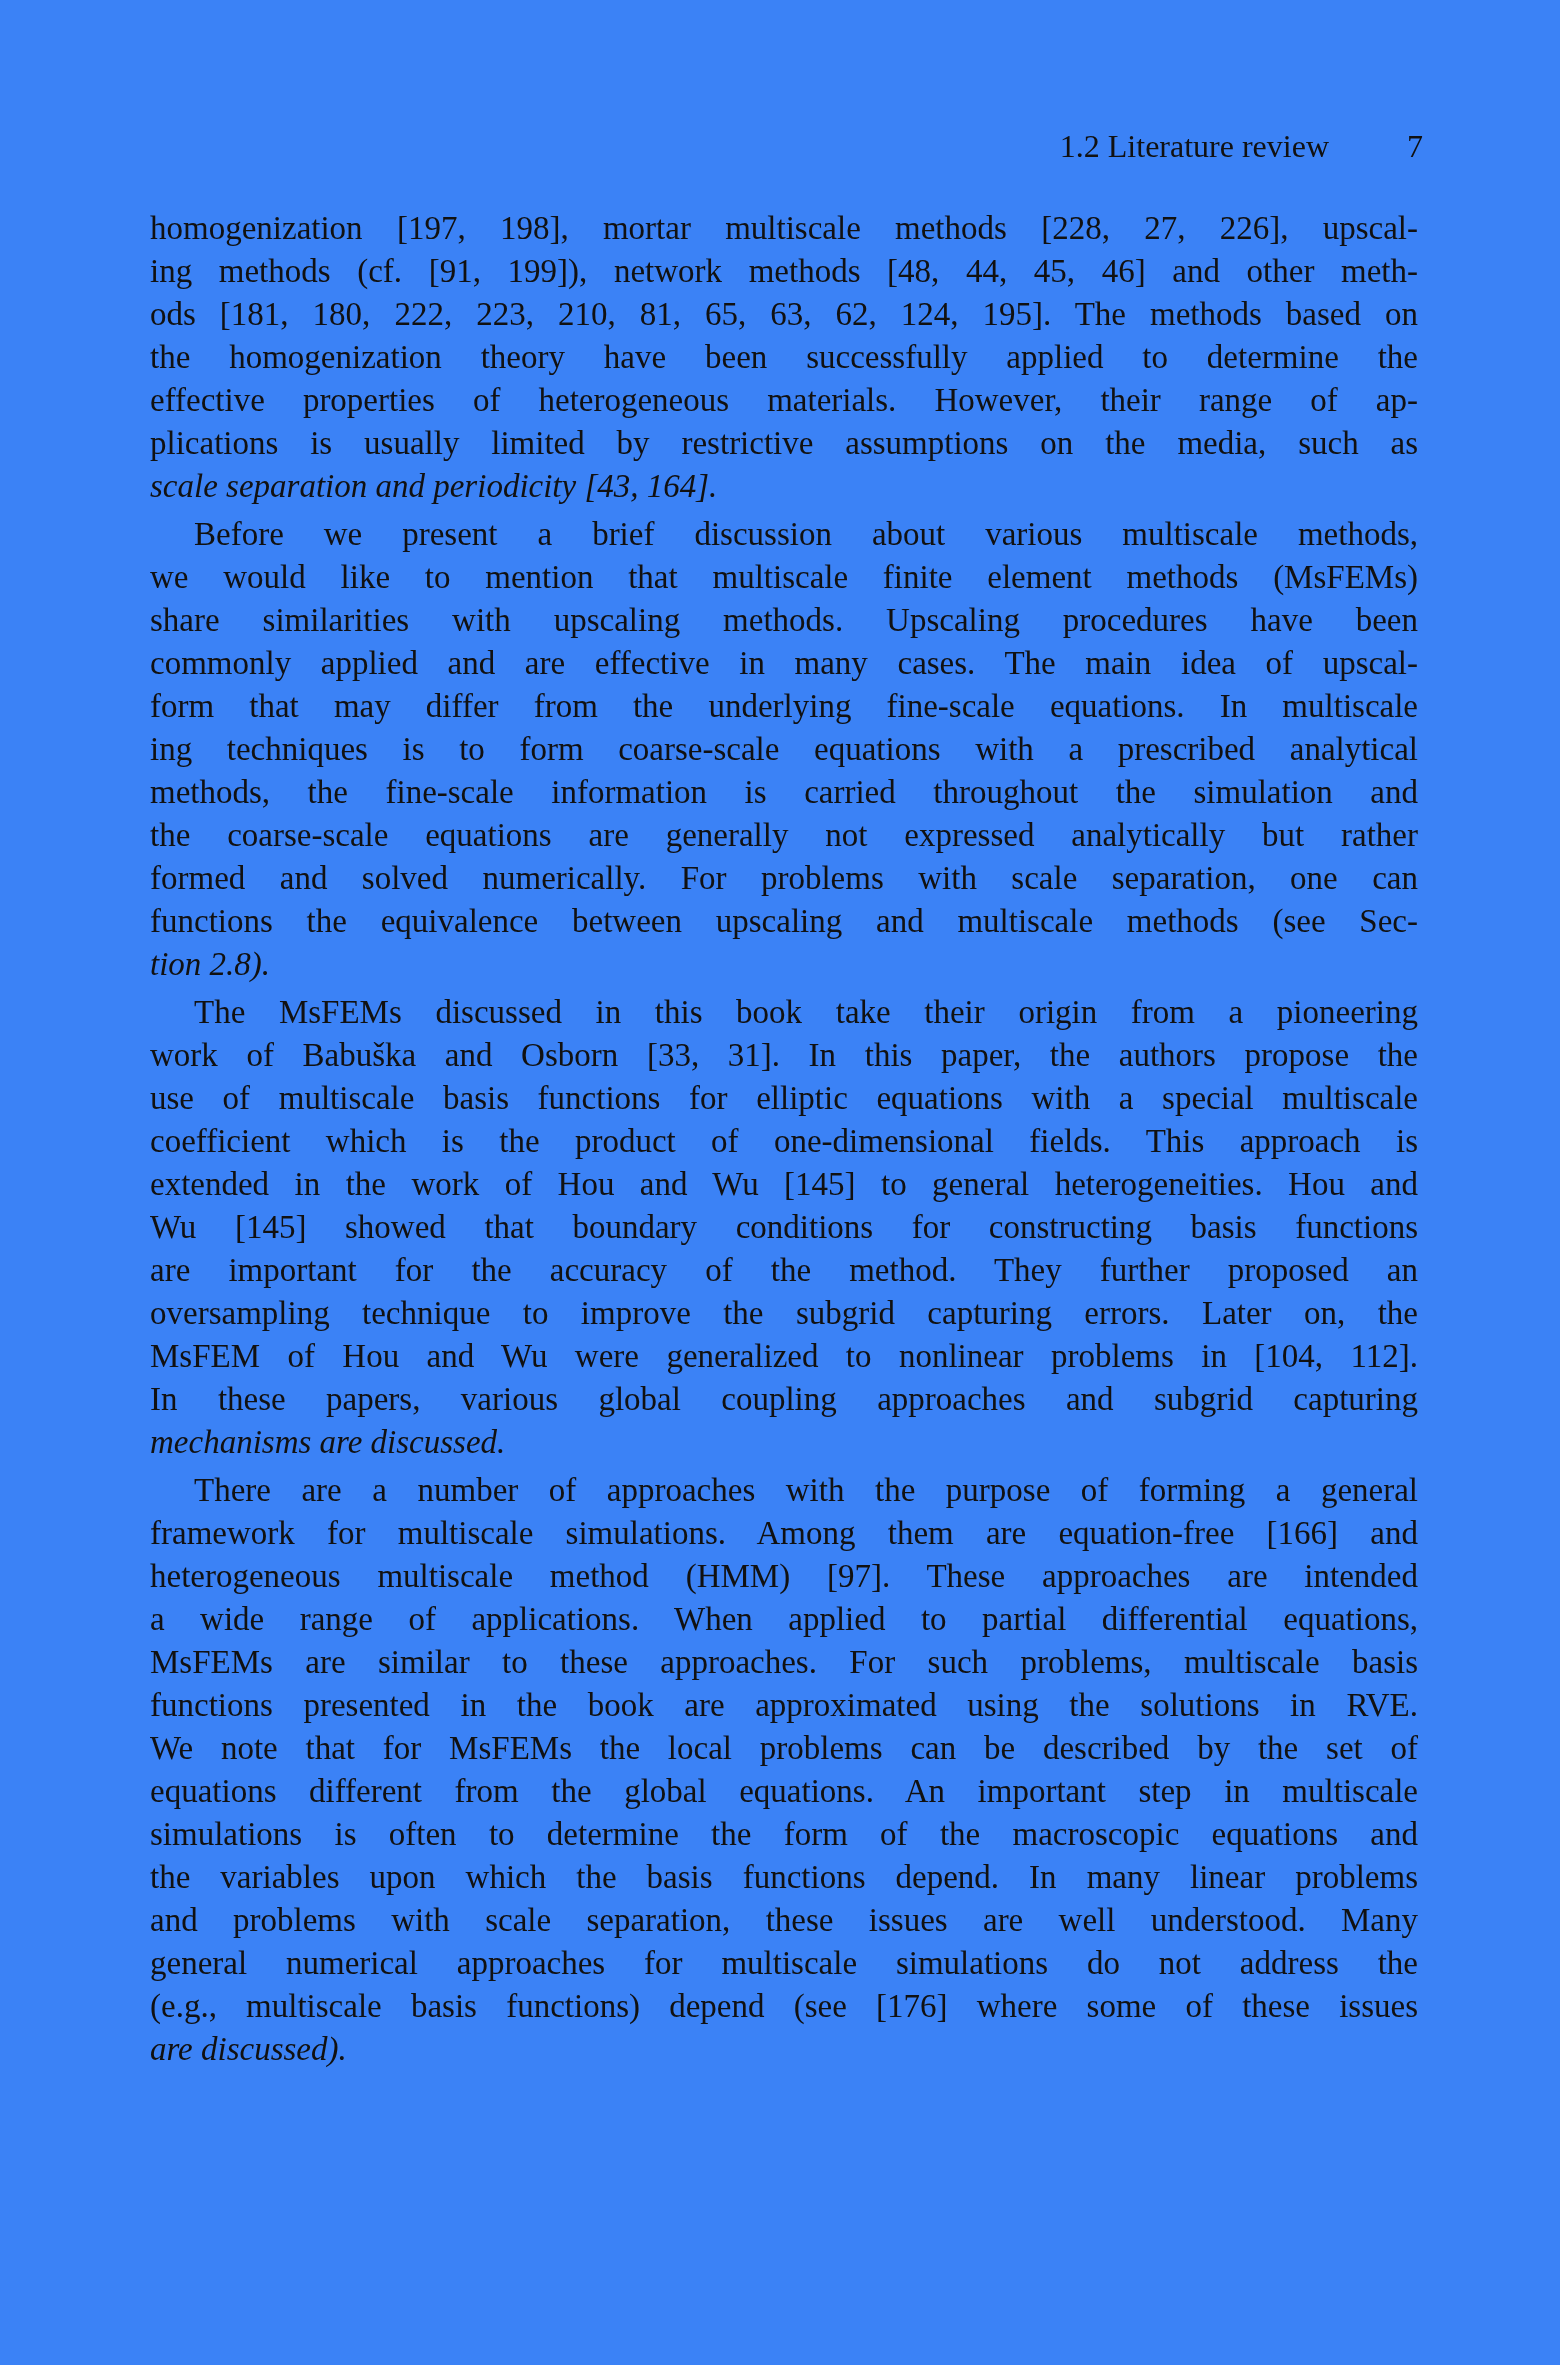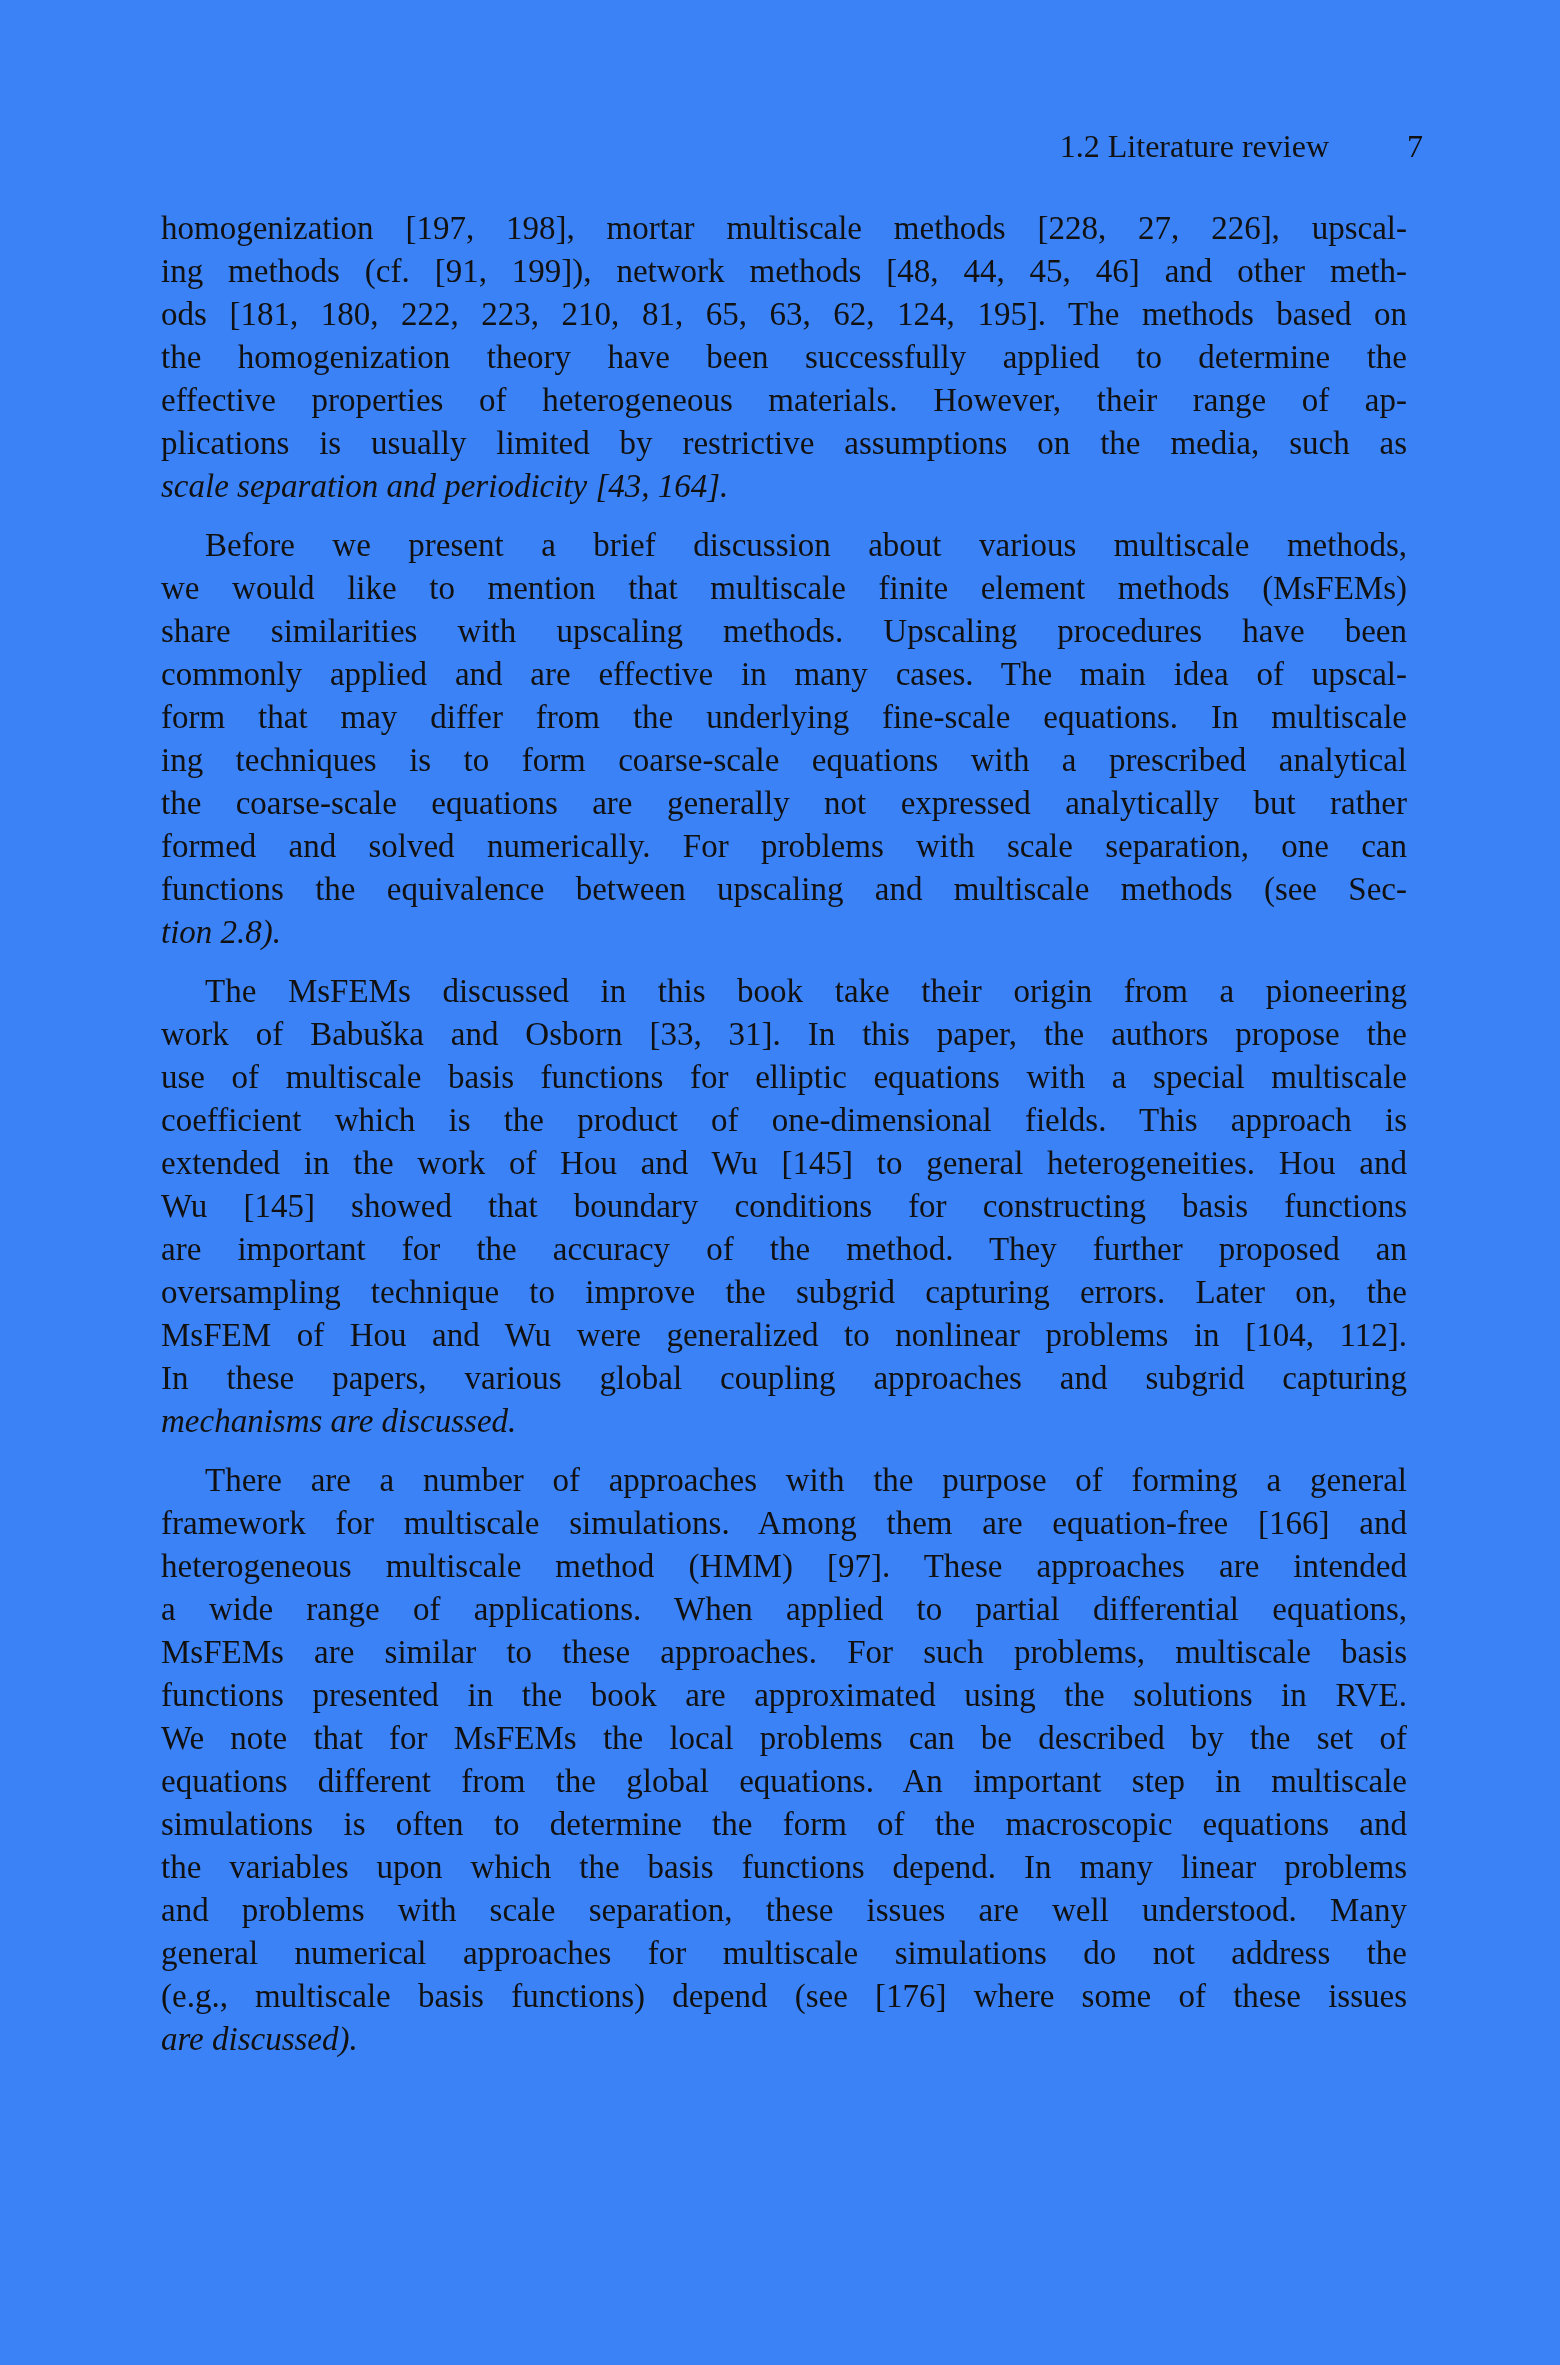--- a/index.html
+++ b/index.html
@@ -34,21 +34,21 @@
     font-size: 32px;
     line-height: 37px;
     white-space: nowrap;
   }
   .page-body {
     margin-top: 42px;
     font-size: 33px;
     line-height: 43px;
   }
   .paragraph {
-    margin: 16px;
+    margin: 5px;
     padding: 0;
   }
   .line {
     text-align: justify;
     text-align-last: justify;
     text-justify: inter-word;
     height: 43px;
     overflow: hidden;
   }
   .line.last {
@@ -78,20 +78,21 @@
           <div class="line">plications is usually limited by restrictive assumptions on the media, such as</div>
           <div class="line last">scale separation and periodicity [43, 164].</div>
         </div>
         <div class="paragraph indented">
           <div class="line first">Before we present a brief discussion about various multiscale methods,</div>
           <div class="line">we would like to mention that multiscale finite element methods (MsFEMs)</div>
           <div class="line">share similarities with upscaling methods. Upscaling procedures have been</div>
           <div class="line">commonly applied and are effective in many cases. The main idea of upscal-</div>
           <div class="line">form that may differ from the underlying fine-scale equations. In multiscale</div>
           <div class="line">ing techniques is to form coarse-scale equations with a prescribed analytical</div>
+          <div class="line">methods, the fine-scale information is carried throughout the simulation and</div>
           <div class="line">the coarse-scale equations are generally not expressed analytically but rather</div>
           <div class="line">formed and solved numerically. For problems with scale separation, one can</div>
           <div class="line">functions the equivalence between upscaling and multiscale methods (see Sec-</div>
           <div class="line last">tion 2.8).</div>
         </div>
         <div class="paragraph indented">
           <div class="line first">The MsFEMs discussed in this book take their origin from a pioneering</div>
           <div class="line">work of Babuška and Osborn [33, 31]. In this paper, the authors propose the</div>
           <div class="line">use of multiscale basis functions for elliptic equations with a special multiscale</div>
           <div class="line">coefficient which is the product of one-dimensional fields. This approach is</div>

